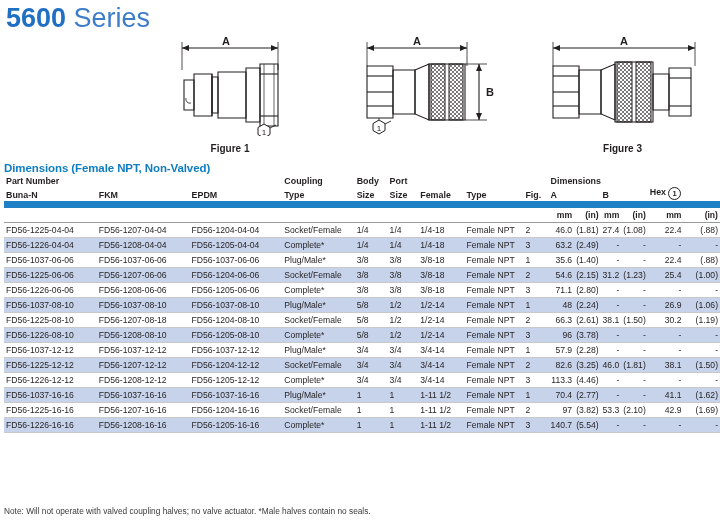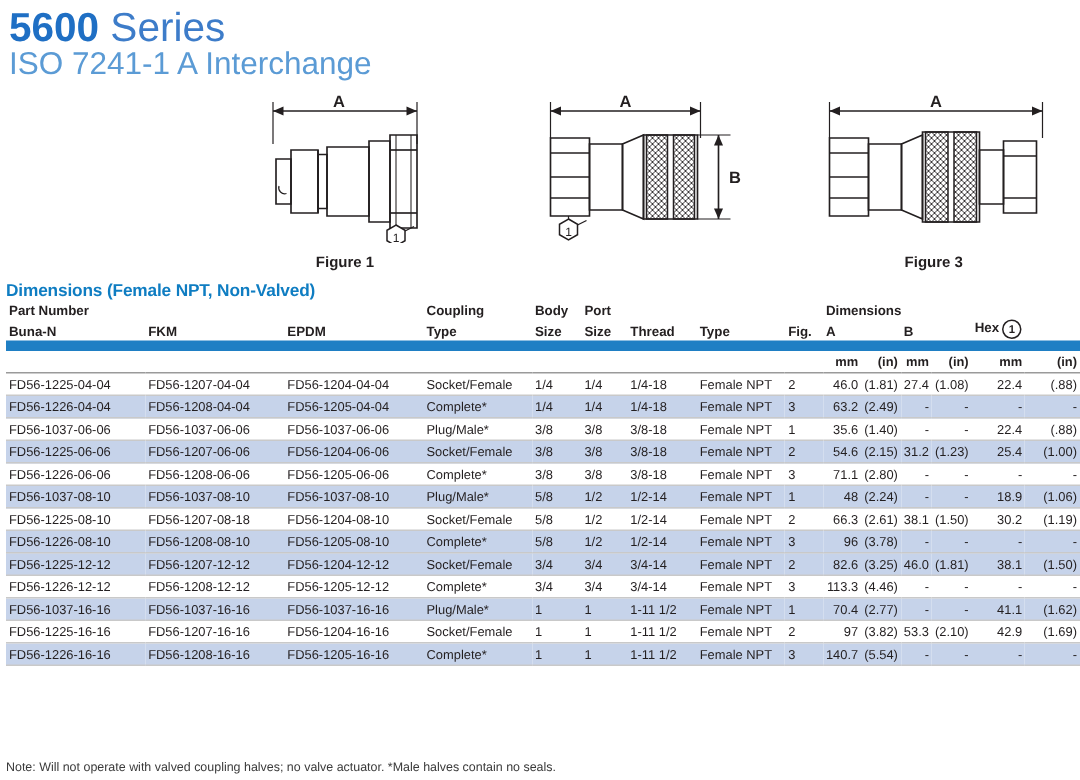--- a/index.html
+++ b/index.html
@@ -77,21 +77,20 @@
   .footnote{
     position:absolute;left:4px;bottom:4px;
     font-size:8.3px;color:#3a3a3a;
   }
 </style>
 </head>
 <body>
 
 <div class="title-block">
   <div class="title-line1"><span class="num">5600</span><span> Series</span></div>
-  <div class="title-line2">ISO 7241-1 A Interchange</div>
 </div>
 
 <div class="figures">
 
   <div class="fig fig1">
     <svg width="140" height="100" viewBox="0 0 140 100">
       <g stroke="#231f20" fill="none" stroke-width="1.1">
 
         <line x1="22" y1="12" x2="118" y2="12"></line>
         <path d="M22 12 l7 -3 v6 z" fill="#231f20" stroke="none"></path>
@@ -236,21 +235,21 @@
       <th class="colmm"></th>
       <th class="colin"></th>
     </tr>
     <tr>
       <th>Buna-N</th>
       <th>FKM</th>
       <th>EPDM</th>
       <th>Type</th>
       <th>Size</th>
       <th>Size</th>
-      <th>Thread</th>
+      <th>Female</th>
       <th>Type</th>
       <th>Fig.</th>
       <th colspan="2">A</th>
       <th colspan="2">B</th>
       <th colspan="2"><span>Hex</span><span class="circ1">1</span></th>
     </tr>
     <tr class="rule-row">
         <td colspan="15"></td>
       </tr>
     <tr class="unit-row">
@@ -364,21 +363,21 @@
         <td>Plug/Male*</td>
         <td>5/8</td>
         <td>1/2</td>
         <td>1/2-14</td>
         <td>Female NPT</td>
         <td>1</td>
         <td class="num">48</td>
         <td class="num">(2.24)</td>
         <td class="num">-</td>
         <td class="num">-</td>
-        <td class="num">18.9</td>
+        <td class="num">26.9</td>
         <td class="num">(1.06)</td>
       </tr>
       <tr class="data">
         <td>FD56-1225-08-10</td>
         <td>FD56-1207-08-18</td>
         <td>FD56-1204-08-10</td>
         <td>Socket/Female</td>
         <td>5/8</td>
         <td>1/2</td>
         <td>1/2-14</td>
@@ -401,20 +400,37 @@
         <td>1/2-14</td>
         <td>Female NPT</td>
         <td>3</td>
         <td class="num">96</td>
         <td class="num">(3.78)</td>
         <td class="num">-</td>
         <td class="num">-</td>
         <td class="num">-</td>
         <td class="num">-</td>
       </tr>
+      <tr class="data">
+        <td>FD56-1037-12-12</td>
+        <td>FD56-1037-12-12</td>
+        <td>FD56-1037-12-12</td>
+        <td>Plug/Male*</td>
+        <td>3/4</td>
+        <td>3/4</td>
+        <td>3/4-14</td>
+        <td>Female NPT</td>
+        <td>1</td>
+        <td class="num">57.9</td>
+        <td class="num">(2.28)</td>
+        <td class="num">-</td>
+        <td class="num">-</td>
+        <td class="num">-</td>
+        <td class="num">-</td>
+      </tr>
       <tr class="data shade">
         <td>FD56-1225-12-12</td>
         <td>FD56-1207-12-12</td>
         <td>FD56-1204-12-12</td>
         <td>Socket/Female</td>
         <td>3/4</td>
         <td>3/4</td>
         <td>3/4-14</td>
         <td>Female NPT</td>
         <td>2</td>

